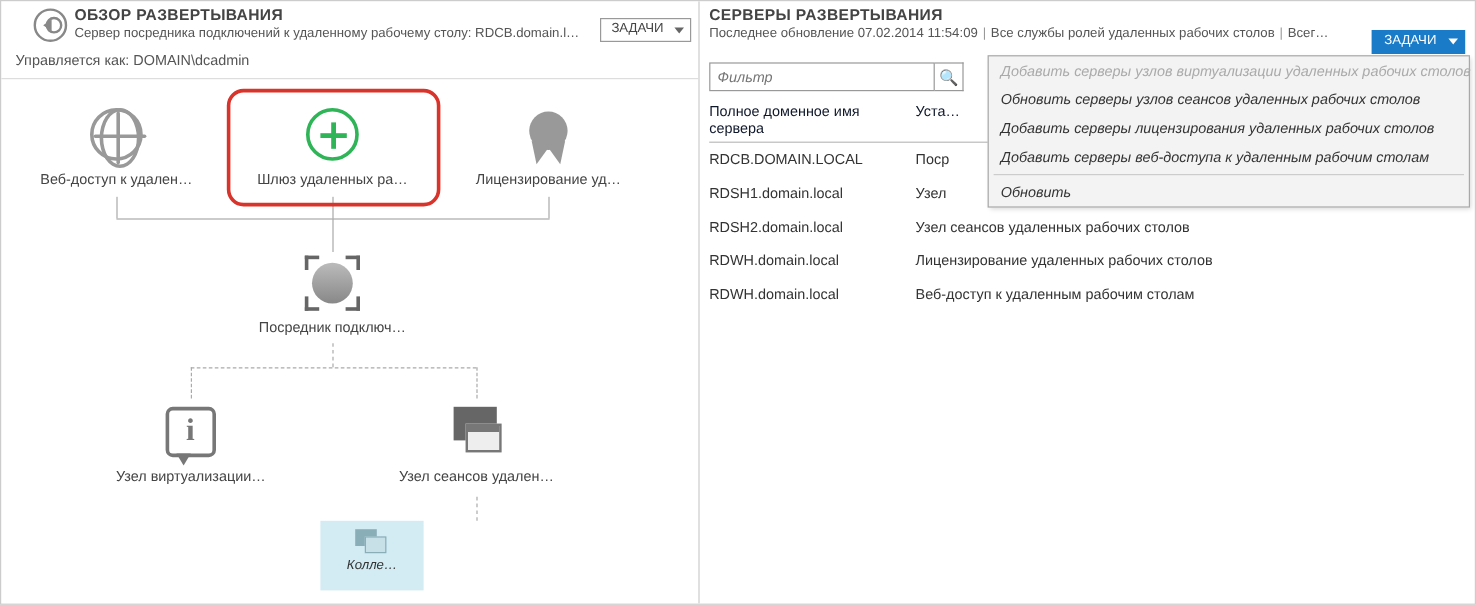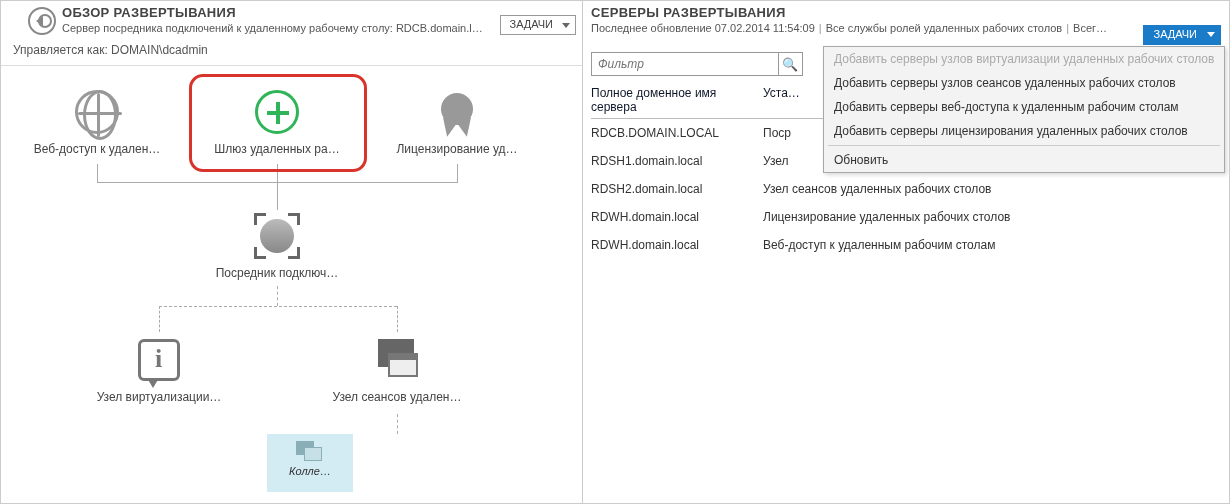--- a/index.html
+++ b/index.html
@@ -95,21 +95,21 @@
   .th{ font-size:12px; color:#0f172a; }
   .th1{ width:172px;}
   .th2{ flex:1;}
 
   .row{ display:flex; margin:0 8px; padding:7px 0; font-size:12px; color:#333;}
   .row .c1{ width:172px;}
   .row .c2{ flex:1;}
 
   
   .menu{ position:absolute; top:45px; right:4px; width:402px; background:#f3f3f3; border:1px solid #a8a8a8; box-shadow:2px 2px 4px rgba(0,0,0,0.15); z-index:10;}
-  .menu-item{ font-size:12px; padding:5px 10px; color:#333; white-space:nowrap;}
+  .menu-item{ font-size:12px; padding:5px 10px; color:#333; white-space:nowrap;font-style:italic;}
   .menu-item.disabled{ color:#aaa;}
   .menu-item.hover{ background:#fff; border:1px solid #7eb4ea; margin:-1px; padding:5px 10px;}
   .menu-sep{ height:1px; background:#ccc; margin:2px 4px;}
 </style>
 </head>
 <body>
 
 <div class="left-pane">
   <div class="lp-header">
     <div class="back-btn">
@@ -207,23 +207,23 @@
   <div class="rp-header">
     <div class="rp-title">СЕРВЕРЫ РАЗВЕРТЫВАНИЯ</div>
     <div class="rp-sub">
       <span>Последнее обновление 07.02.2014 11:54:09</span><span class="sep">|</span><span>Все службы ролей удаленных рабочих столов</span><span class="sep">|</span><span>Всег…</span>
     </div>
     <div class="tasks-blue">ЗАДАЧИ</div>
   </div>
 
   <div class="menu">
     <div class="menu-item disabled">Добавить серверы узлов виртуализации удаленных рабочих столов</div>
-    <div class="menu-item">Добавить серверы узлов сеансов удаленных рабочих столов</div>
+    <div class="menu-item">Обновить серверы узлов сеансов удаленных рабочих столов</div>
+    <div class="menu-item">Добавить серверы лицензирования удаленных рабочих столов</div>
     <div class="menu-item">Добавить серверы веб-доступа к удаленным рабочим столам</div>
-    <div class="menu-item">Добавить серверы лицензирования удаленных рабочих столов</div>
     <div class="menu-sep"></div>
     <div class="menu-item">Обновить</div>
   </div>
 
   <div class="filter-row">
     <input type="text" placeholder="Фильтр" style="">
     <div class="glass">🔍</div>
   </div>
 
   <div class="table-hdr">

